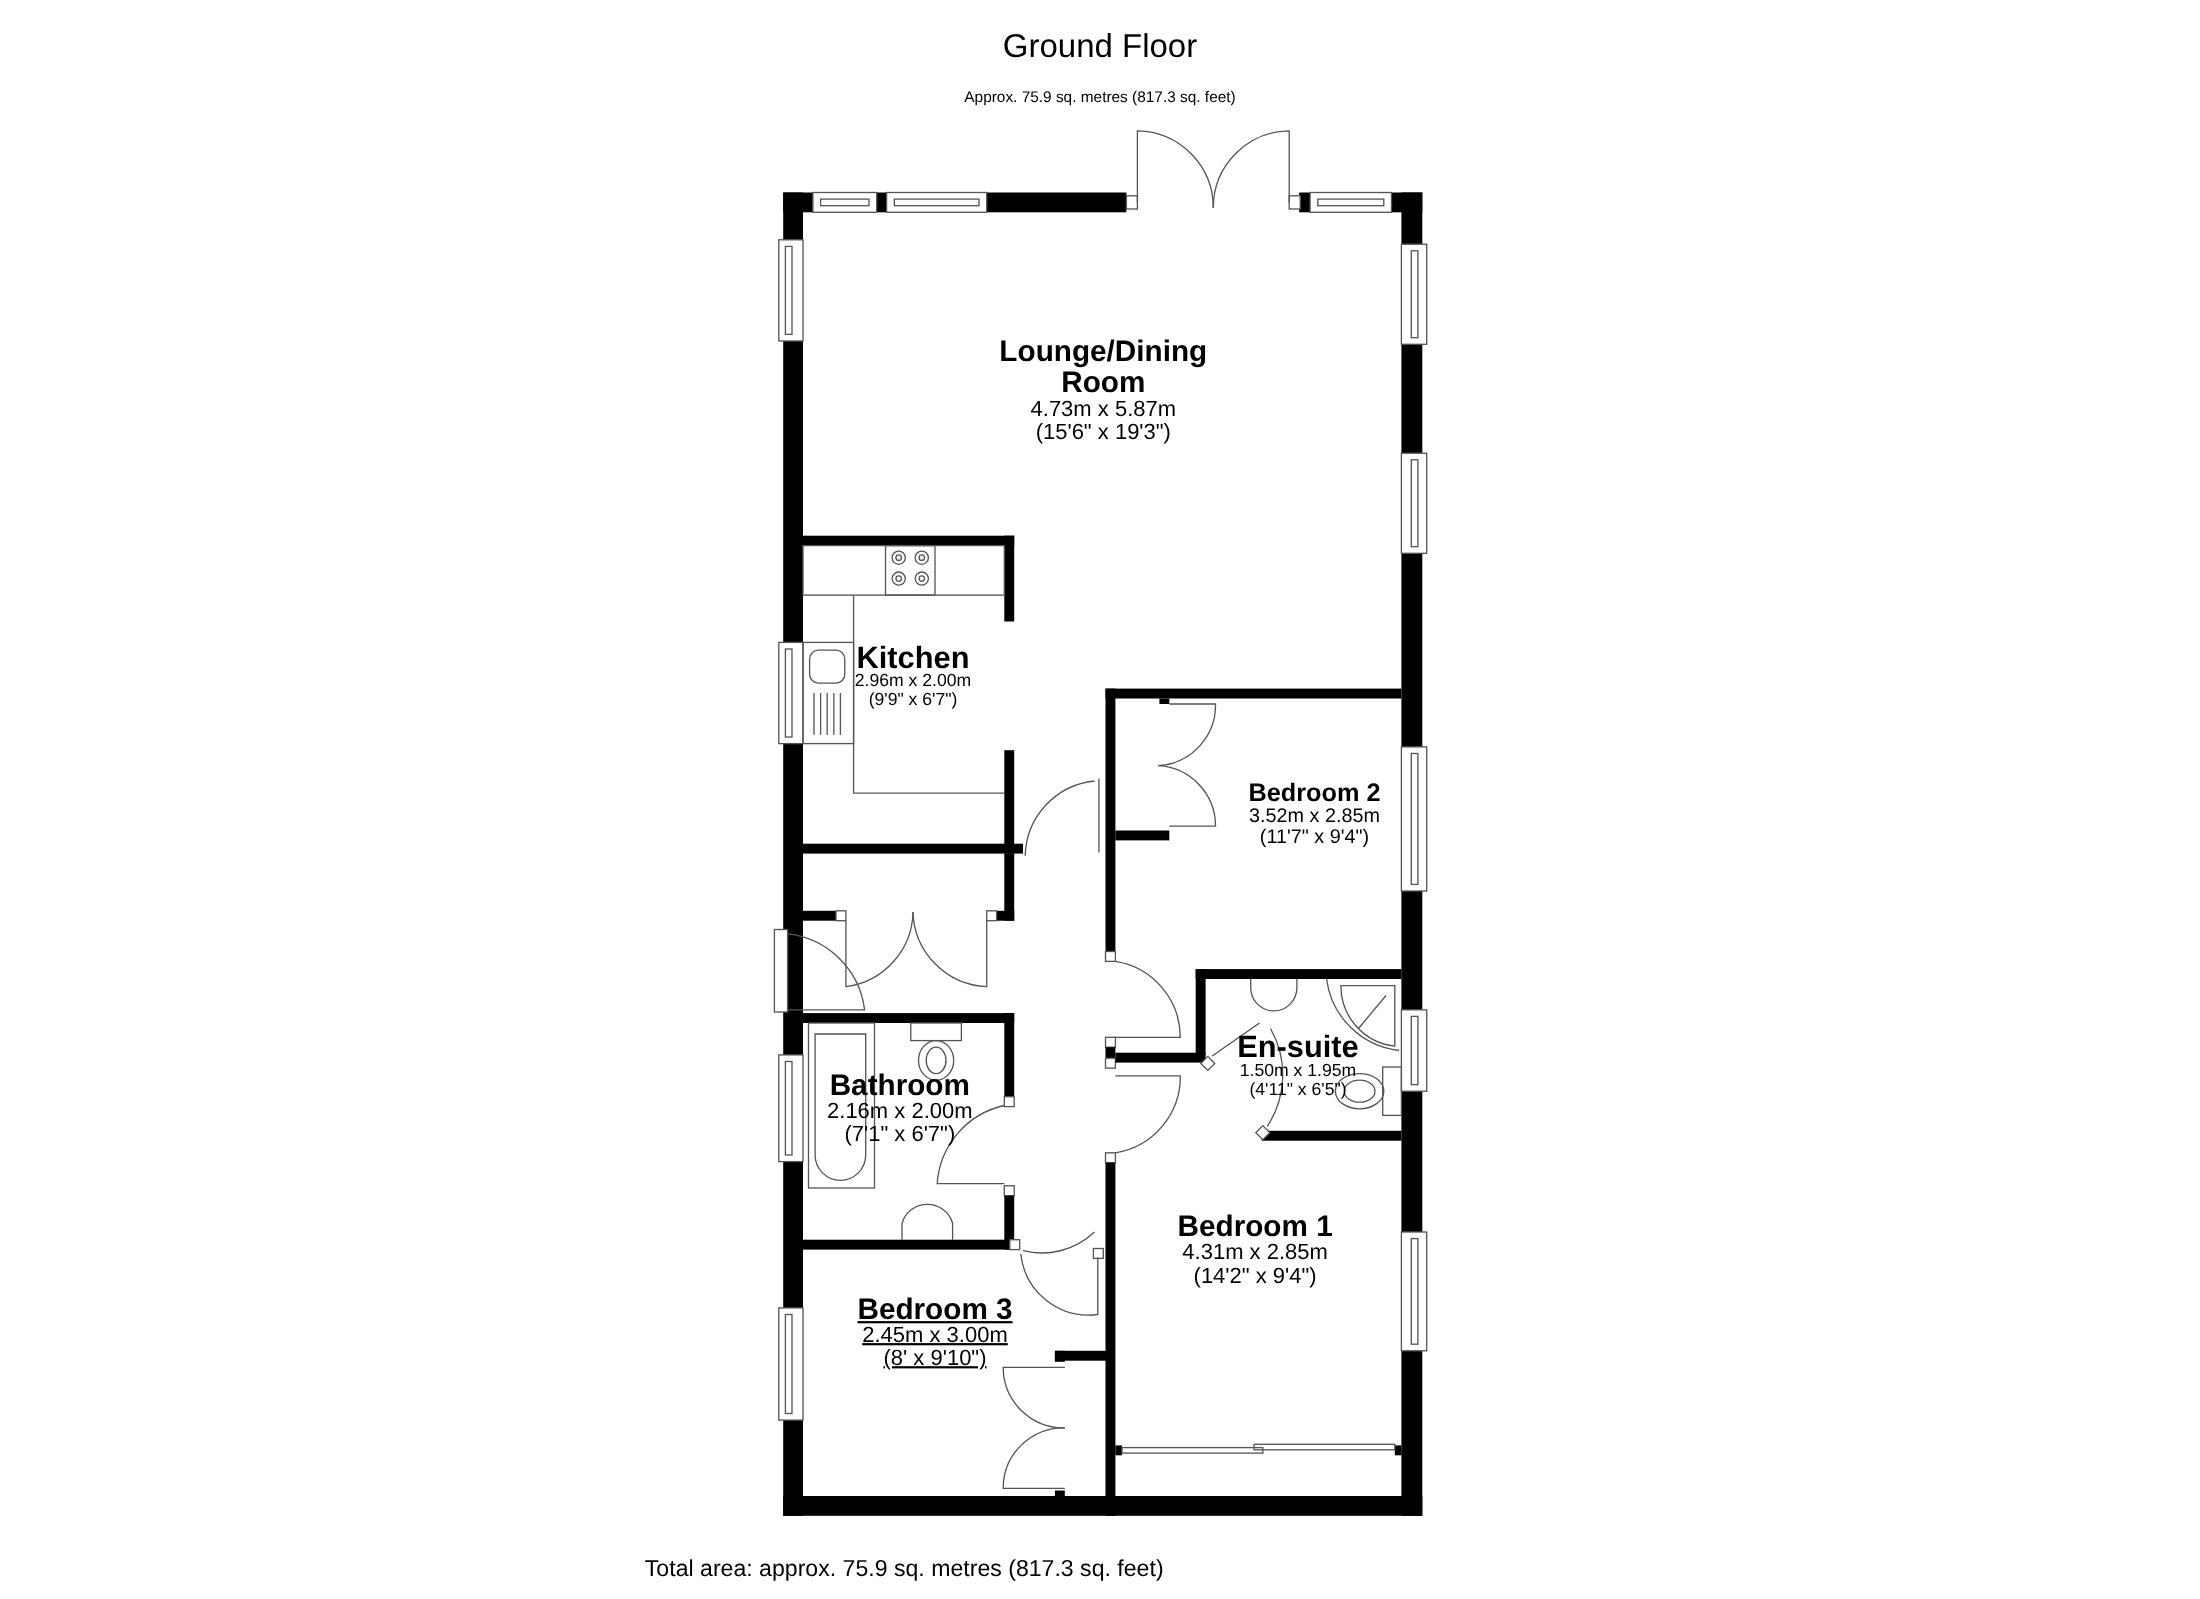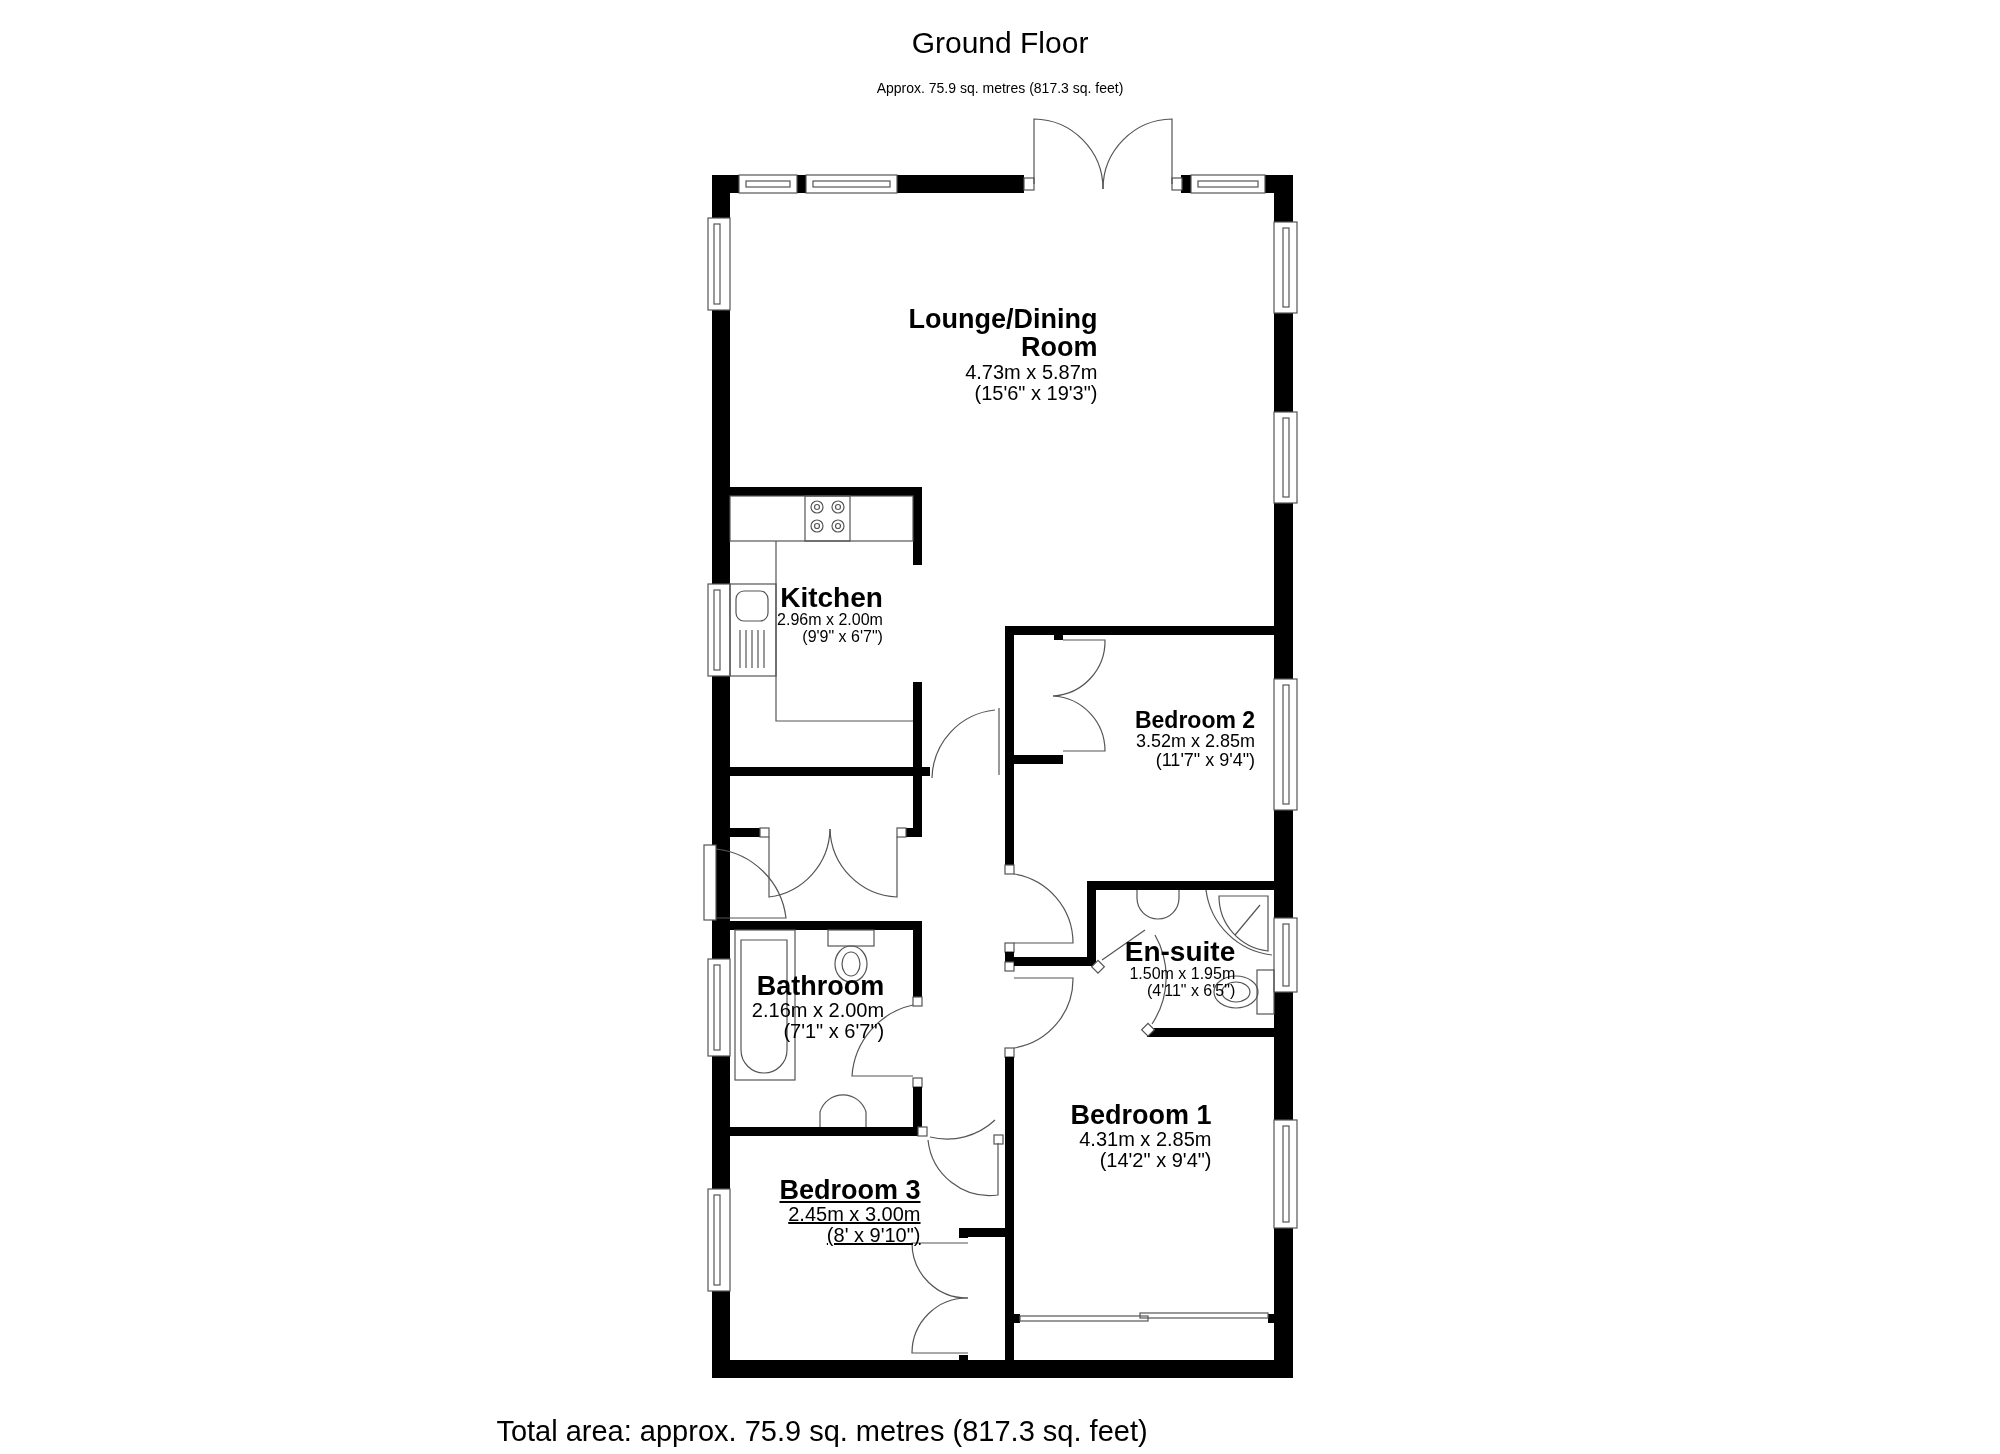--- a/index.html
+++ b/index.html
@@ -1,21 +1,21 @@
 <!DOCTYPE html>
 <html><head>
 <meta charset="utf-8">
 <style>
   html, body { margin: 0; padding: 0; background: #ffffff; }
   body { width: 2000px; height: 1454px; position: relative; overflow: hidden; font-family: "Liberation Sans", sans-serif; color: #000; }
   .title { position: absolute; left: 0; width: 2000px; top: 26px; text-align: center; font-weight: normal; font-size: 30px; }
   .subtitle { position: absolute; left: 0; width: 2000px; top: 80px; text-align: center; font-size: 14px; }
-  .footer { position: absolute; left: 0; width: 1644px; top: 1415px; text-align: center; font-size: 29px; }
+  .footer { position: absolute; left: 0; width: 1644px; top: 1415px; text-align: center; font-size: 21px; }
   svg.plan { position: absolute; left: 0; top: 0; }
-  .label { position: absolute; text-align: right; line-height: 1.05; white-space: nowrap; transform: translateX(-50%); }
+  .label { position: absolute; text-align: center; line-height: 1.05; white-space: nowrap; transform: translateX(-50%); }
   .label .name { font-weight: bold; }
   .lg .name { font-size: 27px; }
   .lg .dim { font-size: 20px; }
   .sm .name { font-size: 28px; }
   .sm .dim { font-size: 16px; }
   .wall { fill: #000; }
   .win { fill: #fff; stroke: #555; stroke-width: 1.2; }
   .fx { fill: none; stroke: #555; stroke-width: 1.2; }
   .fxw { fill: #fff; stroke: #555; stroke-width: 1.2; }
 </style>

